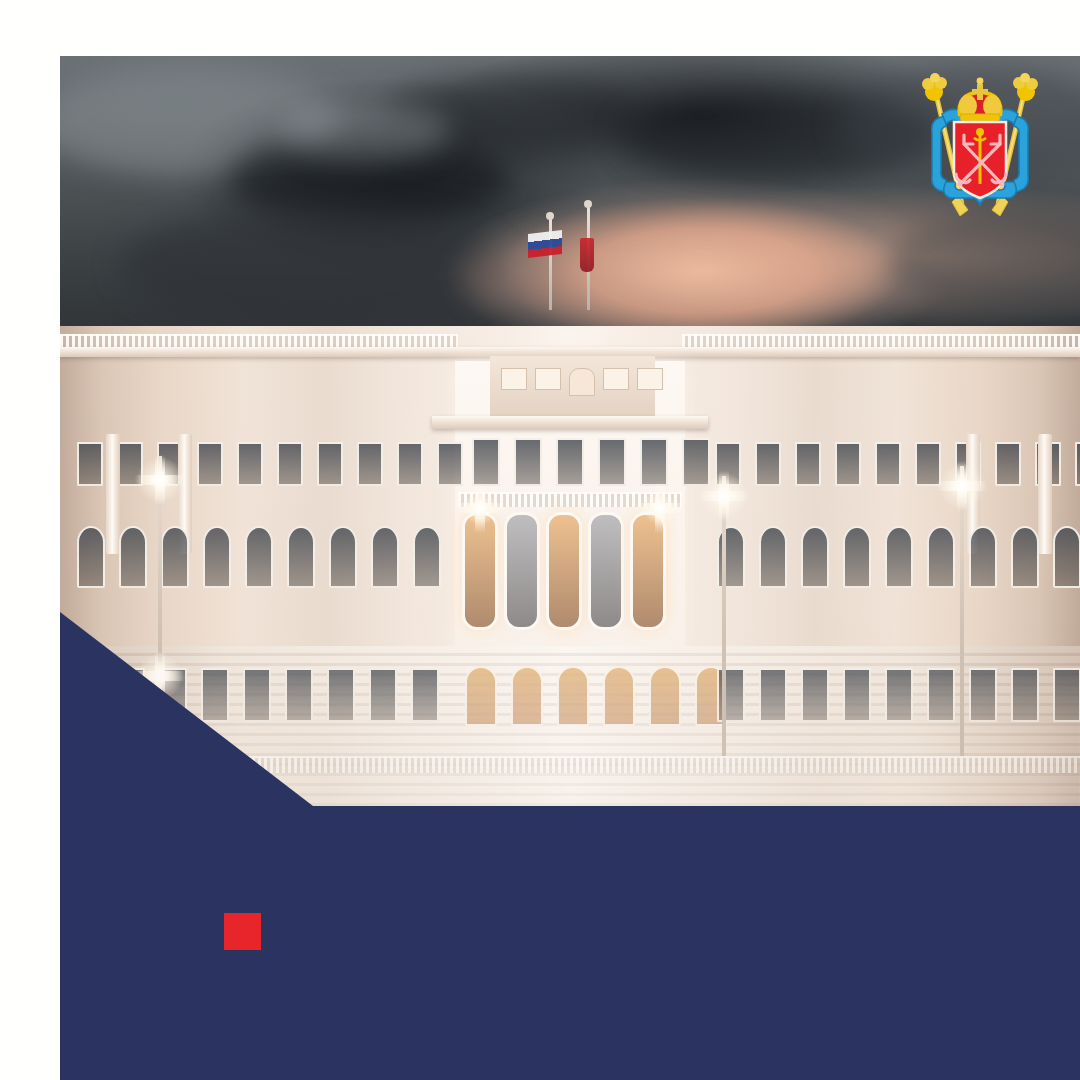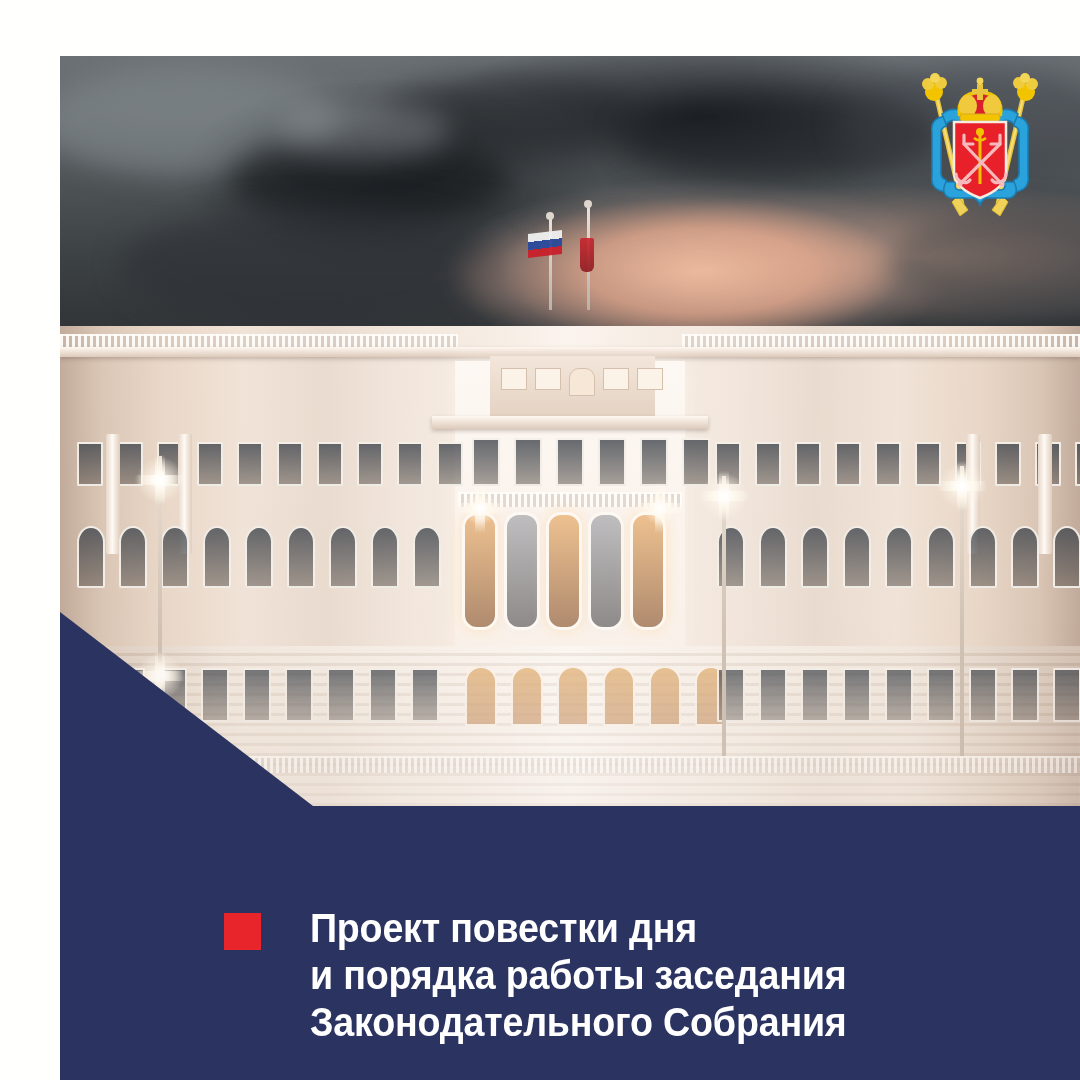--- a/index.html
+++ b/index.html
@@ -436,19 +436,14 @@
       <circle cx="86" cy="114" r="2.6" fill="#F6B9BC" stroke="none"></circle>
       <line x1="84" y1="74" x2="46" y2="112"></line>
       <path d="M84 74 l0 -9 M84 74 l-9 0"></path>
       <path d="M46 112 q-6 -2 -6 -8 M46 112 q5 2 8 -2"></path>
       <circle cx="44" cy="114" r="2.6" fill="#F6B9BC" stroke="none"></circle>
     </g>
   </svg>
 
   <div id="redsquare"></div>
 
-  <div id="caption">
-    <div class="cap-line">Проект повестки дня</div>
-    <div class="cap-line">и порядка работы заседания</div>
-    <div class="cap-line">Законодательного Собрания</div>
-  </div>
 
 </div>
 
 </body></html>

